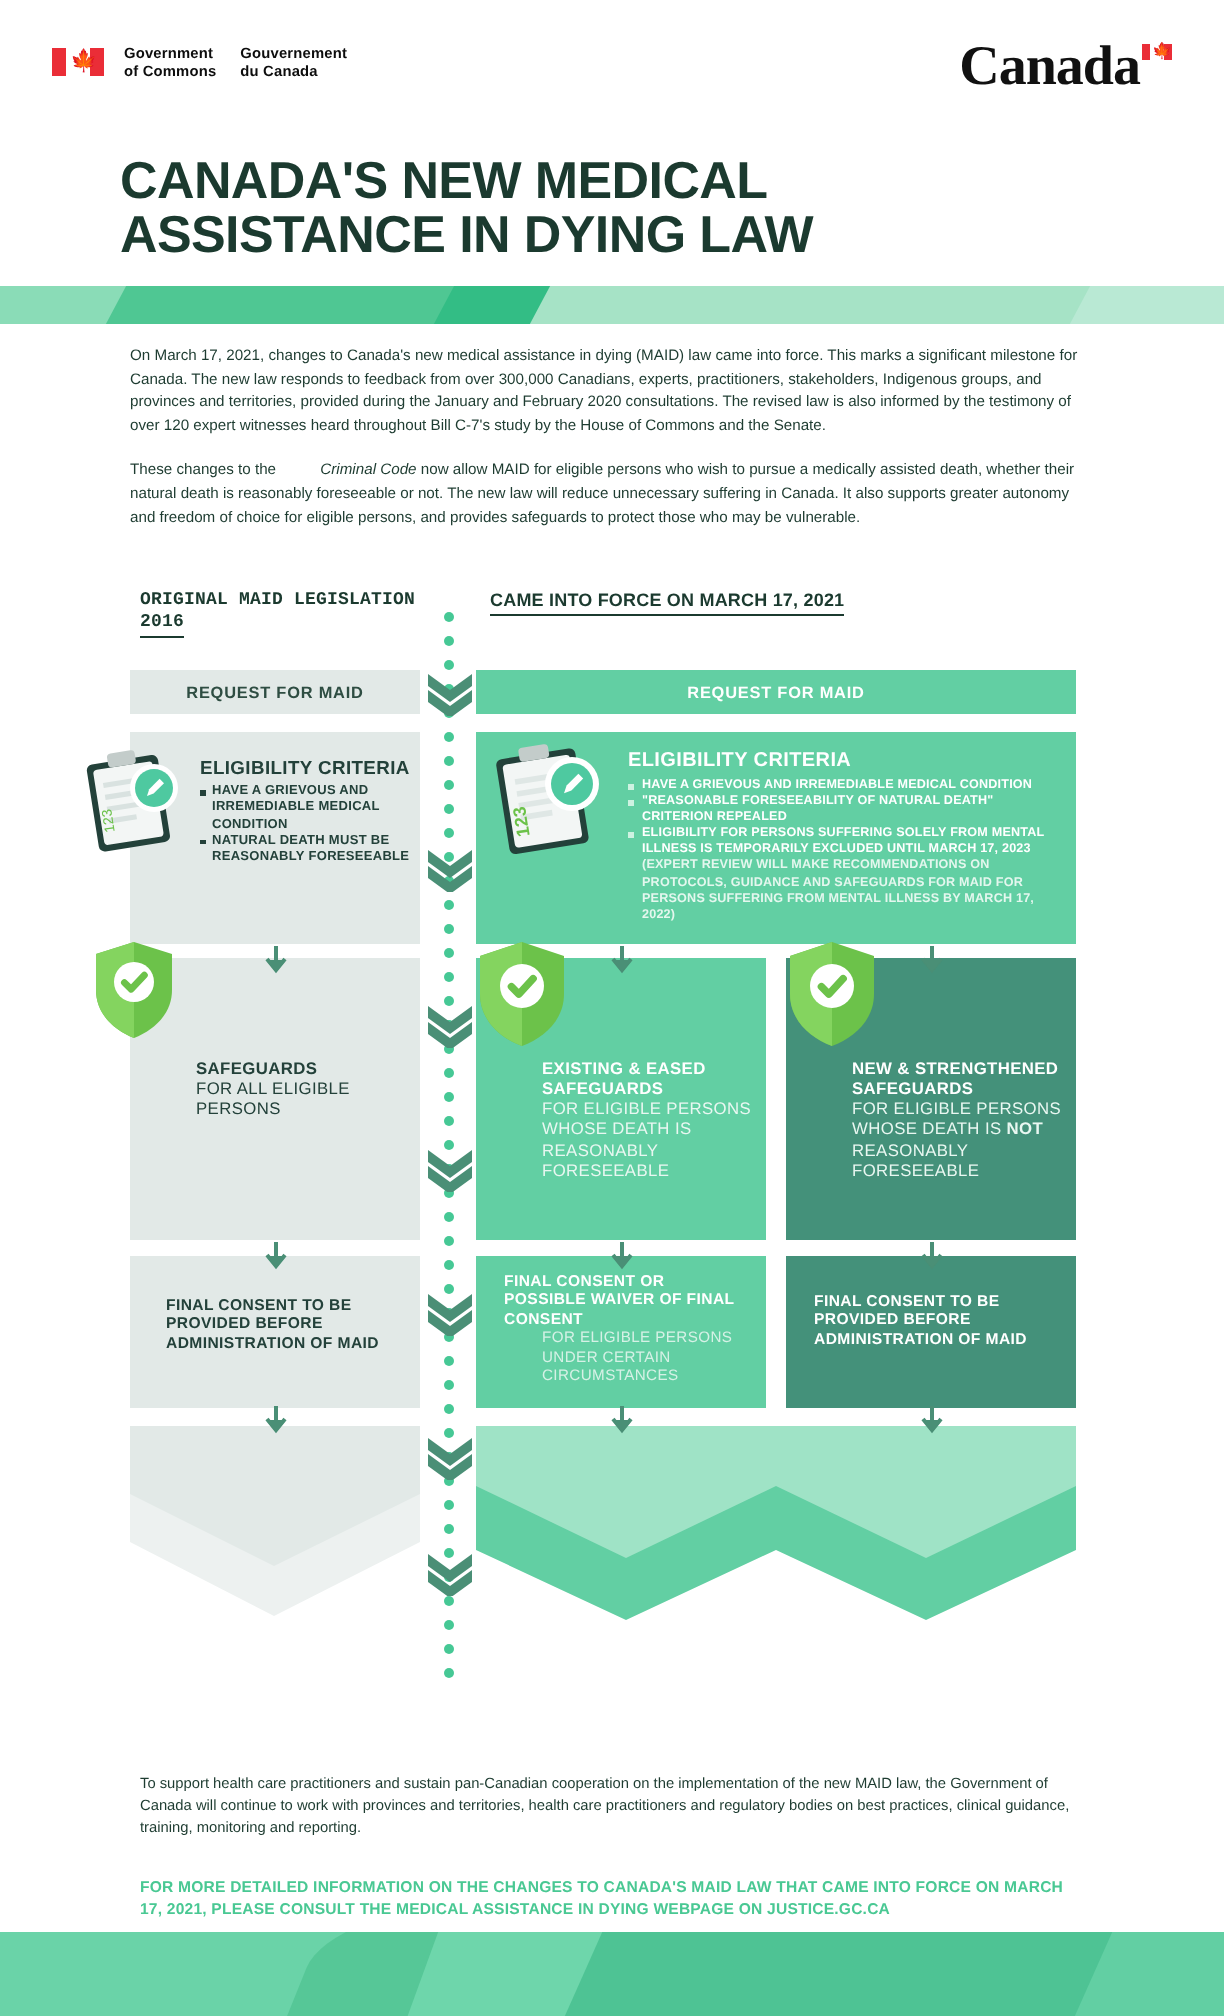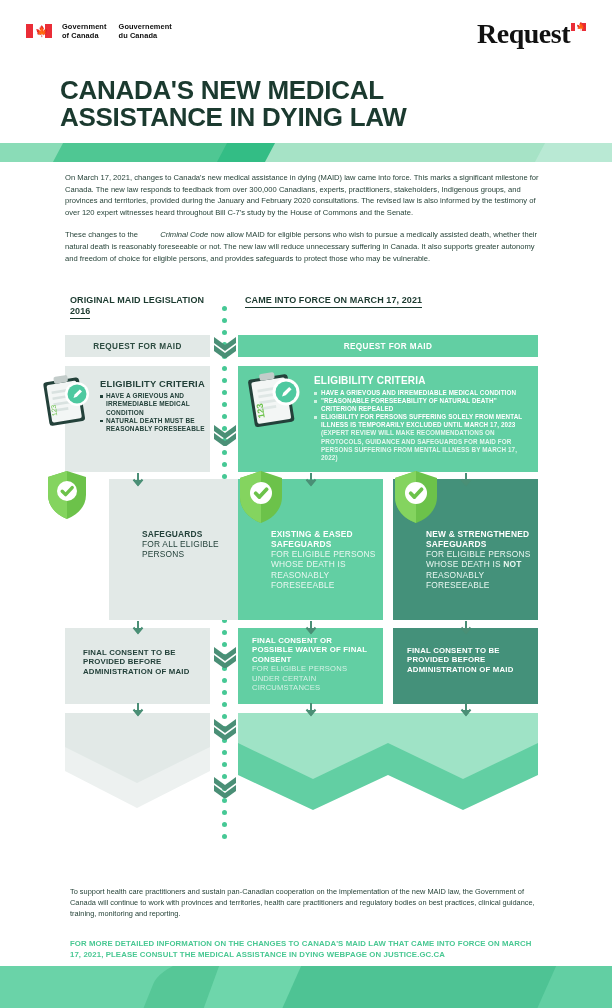--- a/index.html
+++ b/index.html
@@ -41,39 +41,39 @@
   
   .intro { position: absolute; left: 65px; top: 172px; width: 482px;
     font-size: 7.6px; line-height: 11.6px; color: #1e3c31; }
   .intro p + p { margin-top: 11px; }
   .intro em { font-style: italic; margin-left: 20px; }
 
   
   .col-head { position: absolute; font-size: 9px; line-height: 11px; font-weight: 800;
     color: #1b3a2f; letter-spacing: .1px; text-transform: uppercase; }
   .col-head .sub { font-weight: 700; border-bottom: 1.2px solid #1b3a2f; display: inline-block; padding-bottom: 1px; }
-  #head-left { left: 70px; top: 295px; width: 160px; }
+  #head-left { left: 70px; top: 295px; width: 160px; font-family: Liberation Mono, monospace; }
   #head-right { left: 245px; top: 295px; width: 300px; }
 
   
   .divider { position: absolute; left: 218px; top: 306px; width: 14px; height: 530px; }
   .divider .dot { position: absolute; left: 4px; width: 5px; height: 5px; border-radius: 50%; background: #46c895; }
   .chev { position: absolute; width: 26px; height: 22px; }
   .chev svg { display: block; }
 
   
   .bar { position: absolute; display: flex; align-items: center; justify-content: center;
     font-size: 8.2px; font-weight: 800; letter-spacing: .4px; text-transform: uppercase; }
   #bar-left { left: 65px; top: 335px; width: 145px; height: 22px; background: #e2e9e7; color: #2e4d42; }
   #bar-right { left: 238px; top: 335px; width: 300px; height: 22px; background: #62cfa3; color: #ffffff; }
 
   .box { position: absolute; }
   #box-elig-left { left: 65px; top: 366px; width: 145px; height: 106px; background: #e2e9e7; }
   #box-elig-right { left: 238px; top: 366px; width: 300px; height: 106px; background: #62cfa3; }
-  #box-safe-left { left: 65px; top: 479px; width: 145px; height: 141px; background: #e2e9e7; margin-left: 44px; }
+  #box-safe-left { left: 65px; top: 479px; width: 145px; height: 141px; background: #e2e9e7; }
   #box-safe-mid  { left: 238px; top: 479px; width: 145px; height: 141px; background: #62cfa3; }
   #box-safe-right{ left: 393px; top: 479px; width: 145px; height: 141px; background: #44917a; }
   #box-cons-left { left: 65px; top: 628px; width: 145px; height: 76px; background: #e2e9e7; }
   #box-cons-mid  { left: 238px; top: 628px; width: 145px; height: 76px; background: #62cfa3; }
   #box-cons-right{ left: 393px; top: 628px; width: 145px; height: 76px; background: #44917a; }
 
   .box-title { font-size: 8.4px; line-height: 10px; font-weight: 800; letter-spacing: .2px; text-transform: uppercase; }
   .box-sub { font-size: 8.4px; line-height: 10.4px; font-weight: 400; letter-spacing: .2px; text-transform: uppercase; }
   .box-sub b { font-weight: 800; }
 
@@ -94,21 +94,21 @@
 
   .safe-txt { position: absolute; left: 33px; top: 50px; width: 108px; }
   #box-safe-left .safe-txt { color: #23413a; }
   #box-safe-mid .safe-txt, #box-safe-right .safe-txt { color: #ffffff; }
   #box-safe-mid .box-sub, #box-safe-right .box-sub { color: #e9f7f1; }
 
   .cons-txt { position: absolute; left: 18px; top: 16px; width: 120px; }
   #box-cons-left .cons-txt { color: #23413a; top: 20px; }
   #box-cons-mid .cons-txt { color: #ffffff; left: 14px; top: 8px; }
   #box-cons-right .cons-txt { color: #ffffff; left: 14px; top: 18px; }
-  #box-cons-mid .box-sub { color: #d6f1e6; }
+  #box-cons-mid .box-sub { color: #d6f1e6; margin-left: 19px; }
   .cons-txt .box-title { font-size: 7.8px; line-height: 9.4px; }
   .cons-txt .box-sub { font-size: 7.6px; line-height: 9.4px; }
 
   
   .icon-wrap { position: absolute; }
   #clip-left { left: 42px; top: 372px; width: 52px; height: 56px; }
   #clip-right { left: 246px; top: 368px; width: 58px; height: 62px; }
   #shield-left { left: 46px; top: 470px; width: 42px; height: 50px; }
   #shield-mid { left: 238px; top: 470px; width: 46px; height: 54px; }
   #shield-right { left: 393px; top: 470px; width: 46px; height: 54px; }
@@ -147,26 +147,26 @@
 
   <div class="gov-bar">
     <div class="wordmark-left">
       <div class="flag">
         <div class="bar-l"></div>
           <div class="bar-r"></div>
         <div class="leaf">🍁</div>
       </div>
       <div class="gc-text">
         <span>Government
-of Canada</span>
+of Commons</span>
         <span>Gouvernement
 du Canada</span>
       </div>
     </div>
-    <div class="canada-word"><span>Request</span><span class="cflag"><i class="l"></i><i class="r"></i><b>🍁</b></span></div>
+    <div class="canada-word"><span>Canada</span><span class="cflag"><i class="l"></i><i class="r"></i><b>🍁</b></span></div>
   </div>
 
   <div class="main-title">Canada's new medical assistance in dying law</div>
 
   <div class="band">
     <div class="s1"></div>
       <div class="s2"></div>
       <div class="s3"></div>
       <div class="s4"></div>
       <div class="s5"></div>

